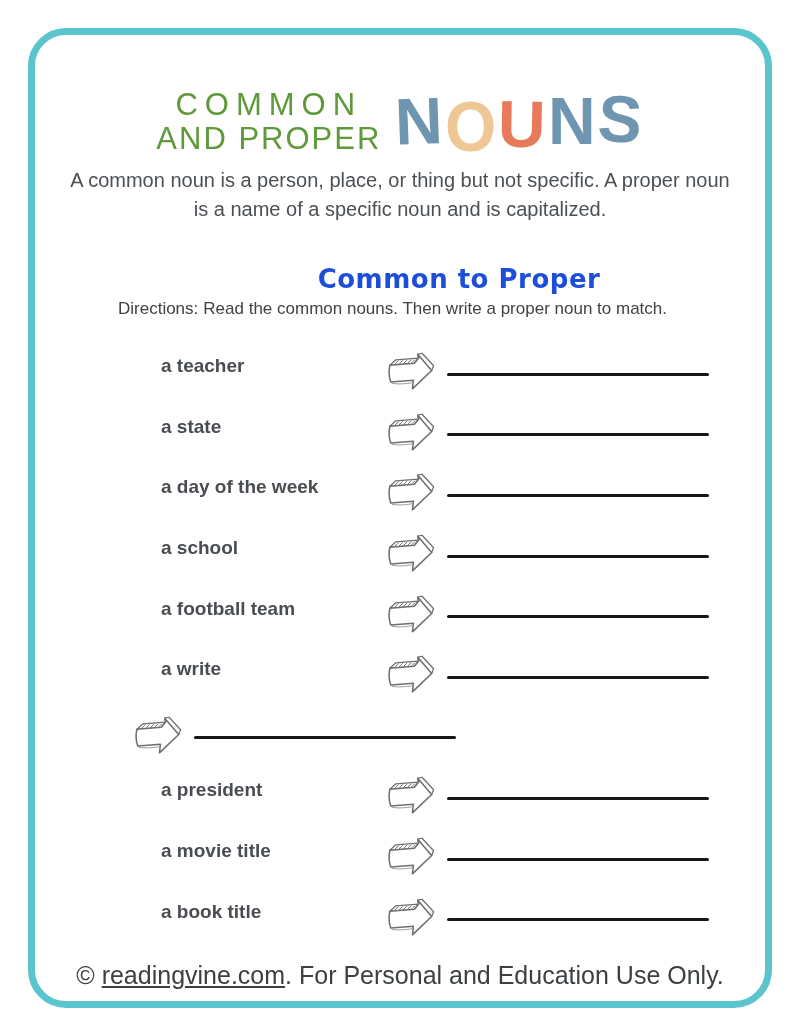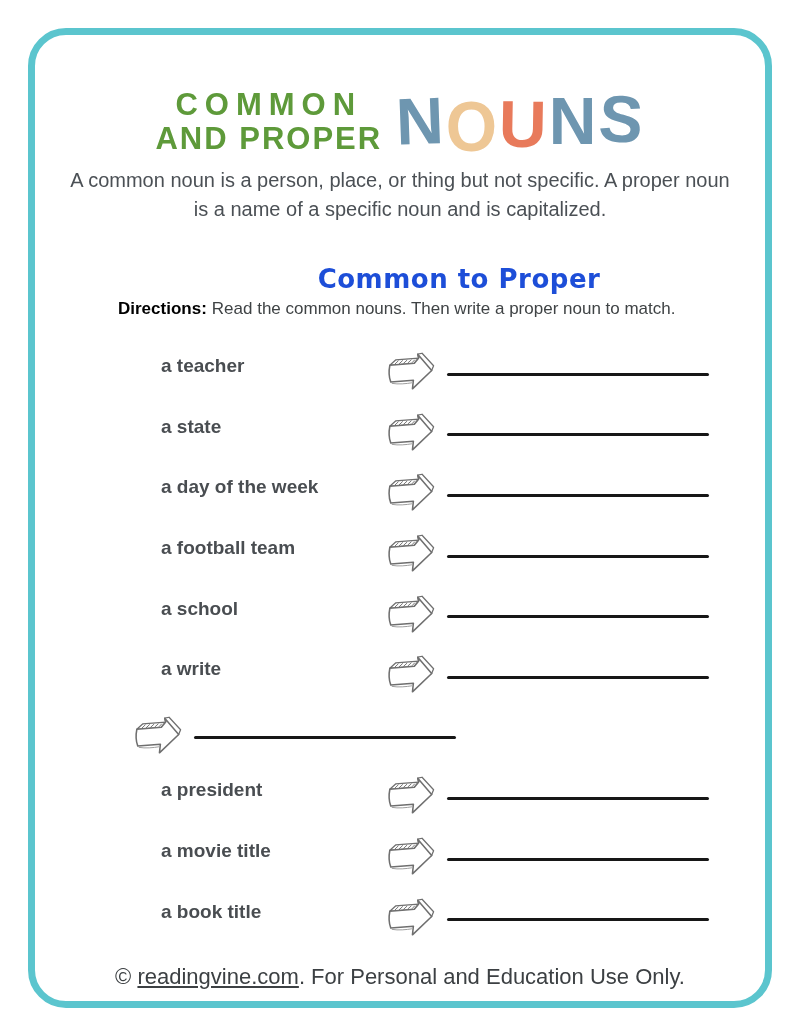--- a/index.html
+++ b/index.html
@@ -26,21 +26,21 @@
   .title-row{
     margin-top:88px;
     display:flex;
     justify-content:center;
     align-items:center;
     gap:14px;
   }
   .title-left{
     text-align:center;
     color:#5e9a3a;
-    font-weight:bold;
+    font-weight:normal;
     line-height:1.0;
   }
   .title-line1{
     font-size:31px;
     letter-spacing:7px;
     display:block;
   }
   .title-line2{
     font-size:31px;
     letter-spacing:2px;
@@ -85,22 +85,22 @@
     color:#1d4ed8;
     letter-spacing:0.5px;
     text-align:center;
   }
   .directions{
     margin-top:5px;
     font-size:17px;
     color:#3f4345;
   }
   .directions .dir-label{
-    color:#000000;
-    font-weight:bold;
+    color:#404040;
+    font-weight:normal;
     margin-right:5px;
   }
 
   
   .rows{
     margin-top:23px;
     padding-left:133px;
   }
   .row{
     height:60.6px;
@@ -131,21 +131,21 @@
     position:relative;
     top:2px;
   }
 
   
   .footer{
     position:absolute;
     left:0;right:0;
     bottom:45px;
     text-align:center;
-    font-size:22px;
+    font-size:25px;
     color:#3c4043;
   }
   .footer a{
     color:#3c4043;
     text-decoration:underline;
   }
 </style>
 </head>
 <body>
 
@@ -231,40 +231,40 @@
 
         <path d="M4,14 C3,19 3.2,27 5,31.5 L28.5,29.5 L27.5,38.5 L47.5,19.5 L33,2.5 L34,6.5 L29.5,12 Z" fill="#ffffff" stroke="#6f6f6f" stroke-width="1.6" stroke-linejoin="round"></path>
 
         <path d="M6,32.8 C13,34 21,33.2 27,32.2" stroke="#9a9a9a" stroke-width="1"></path>
       </svg>
     </span>
     <span class="row-line"></span>
   </div>
 
   <div class="row">
+    <span class="row-label">a school</span>
+    <span class="row-arrow">
+      <svg viewBox="0 0 52 42" fill="none" xmlns="http://www.w3.org/2000/svg">
+
+        <path d="M4,14 L10,8.5 L34,6.5 L29.5,12 Z" fill="#ffffff" stroke="#6f6f6f" stroke-width="1.3" stroke-linejoin="round"></path>
+
+        <path d="M9,13 L13,9.2 M13.5,12.6 L17.5,8.9 M18,12.2 L22,8.6 M22.5,11.8 L26.5,8.2 M27,11.4 L30,8.2" stroke="#6f6f6f" stroke-width="1"></path>
+
+        <path d="M29.5,12 L34,6.5 L33,2.5 L37.5,1.5 L49.5,14.5 L47.5,19.5 Z" fill="#ffffff" stroke="#6f6f6f" stroke-width="1.3" stroke-linejoin="round"></path>
+
+        <path d="M4,14 C3,19 3.2,27 5,31.5 L28.5,29.5 L27.5,38.5 L47.5,19.5 L33,2.5 L34,6.5 L29.5,12 Z" fill="#ffffff" stroke="#6f6f6f" stroke-width="1.6" stroke-linejoin="round"></path>
+
+        <path d="M6,32.8 C13,34 21,33.2 27,32.2" stroke="#9a9a9a" stroke-width="1"></path>
+      </svg>
+    </span>
+    <span class="row-line"></span>
+  </div>
+
+  <div class="row">
     <span class="row-label">a football team</span>
-    <span class="row-arrow">
-      <svg viewBox="0 0 52 42" fill="none" xmlns="http://www.w3.org/2000/svg">
-
-        <path d="M4,14 L10,8.5 L34,6.5 L29.5,12 Z" fill="#ffffff" stroke="#6f6f6f" stroke-width="1.3" stroke-linejoin="round"></path>
-
-        <path d="M9,13 L13,9.2 M13.5,12.6 L17.5,8.9 M18,12.2 L22,8.6 M22.5,11.8 L26.5,8.2 M27,11.4 L30,8.2" stroke="#6f6f6f" stroke-width="1"></path>
-
-        <path d="M29.5,12 L34,6.5 L33,2.5 L37.5,1.5 L49.5,14.5 L47.5,19.5 Z" fill="#ffffff" stroke="#6f6f6f" stroke-width="1.3" stroke-linejoin="round"></path>
-
-        <path d="M4,14 C3,19 3.2,27 5,31.5 L28.5,29.5 L27.5,38.5 L47.5,19.5 L33,2.5 L34,6.5 L29.5,12 Z" fill="#ffffff" stroke="#6f6f6f" stroke-width="1.6" stroke-linejoin="round"></path>
-
-        <path d="M6,32.8 C13,34 21,33.2 27,32.2" stroke="#9a9a9a" stroke-width="1"></path>
-      </svg>
-    </span>
-    <span class="row-line"></span>
-  </div>
-
-  <div class="row">
-    <span class="row-label">a school</span>
     <span class="row-arrow">
       <svg viewBox="0 0 52 42" fill="none" xmlns="http://www.w3.org/2000/svg">
 
         <path d="M4,14 L10,8.5 L34,6.5 L29.5,12 Z" fill="#ffffff" stroke="#6f6f6f" stroke-width="1.3" stroke-linejoin="round"></path>
 
         <path d="M9,13 L13,9.2 M13.5,12.6 L17.5,8.9 M18,12.2 L22,8.6 M22.5,11.8 L26.5,8.2 M27,11.4 L30,8.2" stroke="#6f6f6f" stroke-width="1"></path>
 
         <path d="M29.5,12 L34,6.5 L33,2.5 L37.5,1.5 L49.5,14.5 L47.5,19.5 Z" fill="#ffffff" stroke="#6f6f6f" stroke-width="1.3" stroke-linejoin="round"></path>
 
         <path d="M4,14 C3,19 3.2,27 5,31.5 L28.5,29.5 L27.5,38.5 L47.5,19.5 L33,2.5 L34,6.5 L29.5,12 Z" fill="#ffffff" stroke="#6f6f6f" stroke-width="1.6" stroke-linejoin="round"></path>

